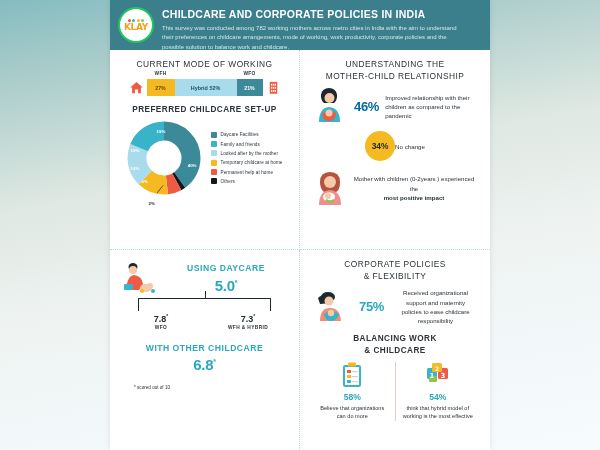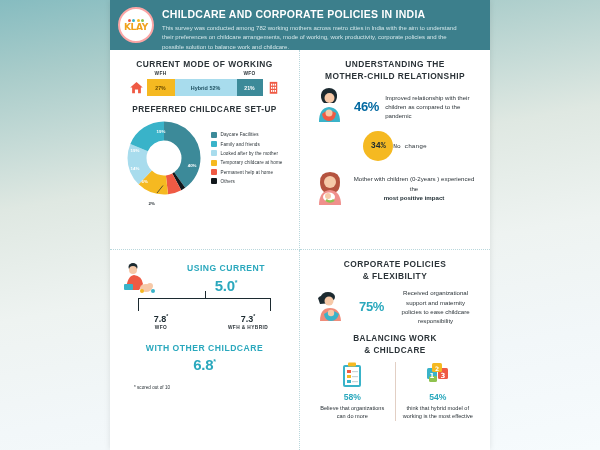--- a/index.html
+++ b/index.html
@@ -16,21 +16,21 @@
     display:flex; flex-direction:column;
   }
   
   .hdr {
     background:#3c7f8c; color:#fff;
     display:flex; align-items:flex-start; gap:8px;
     padding:6px 10px 8px 8px; height:50px; flex:0 0 50px;
   }
   .logo {
     width:36px; height:36px; flex:0 0 36px; border-radius:50%;
-    background:#ffffff; border:2px solid #fca5a5;
+    background:#ffffff; border:2px solid #22c55e;
     display:flex; align-items:center; justify-content:center;
     margin-top:1px; position:relative;
   }
   .logo-inner{
     width:28px;height:28px;border-radius:50%;background:#fff;
     display:flex;align-items:center;justify-content:center;flex-direction:column;
   }
   .logo-dots{display:flex;gap:1.5px;margin-bottom:1px;}
   .logo-dots i{width:3px;height:3px;border-radius:50%;display:block;}
   .logo-word{
@@ -46,21 +46,21 @@
     font-size:6px;line-height:1.55;color:#d4e7ea;margin-top:3px;
     max-width:300px;
   }
   
   .grid{flex:1;display:grid;grid-template-columns:1fr 1fr;grid-template-rows:1fr 1fr;}
   .quad{position:relative;padding:8px 10px;}
   .q-tl{border-right:1px dotted #b9d7dc;border-bottom:1px dotted #b9d7dc;}
   .q-tr{border-bottom:1px dotted #b9d7dc;}
   .q-bl{border-right:1px dotted #b9d7dc;}
   h2.sec{
-    text-align:center;font-size:8.4px;font-weight:bold;color:#2b3338;
+    text-align:center;font-size:8.4px;font-weight:normal;color:#2b3338;
     letter-spacing:.45px;line-height:1.45;margin-bottom:6px;
   }
   h3.sub{
     text-align:center;font-size:8.2px;font-weight:bold;color:#2b3338;
     letter-spacing:.45px;line-height:1.45;margin:8px 0 5px;
   }
   
   .mode-wrap{display:flex;align-items:center;justify-content:center;gap:3px;margin-top:9px;}
   .bar{display:flex;height:17px;align-items:stretch;position:relative;}
   .seg{display:flex;align-items:center;justify-content:center;font-size:5.2px;font-weight:bold;color:#fff;position:relative;}
@@ -81,21 +81,21 @@
   .other-cal{position:absolute;left:22px;bottom:-11px;font-size:4.4px;font-weight:bold;color:#2b3338;}
   
   .stat-row{display:flex;align-items:center;gap:6px;margin-top:6px;padding:0 4px;}
   .big-pct{font-size:13px;font-weight:bold;color:#0369a1;letter-spacing:-.3px;flex:0 0 auto;}
   .stat-txt{font-size:6.1px;line-height:1.5;color:#2b3338;}
   .circ-badge{
     width:30px;height:30px;border-radius:50%;background:#f5b921;
     display:flex;align-items:center;justify-content:center;
     font-size:8.4px;font-weight:bold;color:#1c2a30;flex:0 0 30px;
   }
-  .nochange{display:flex;align-items:center;justify-content:center;gap:0;margin-top:7px;font-family:Liberation Mono, monospace;}
+  .nochange{display:flex;align-items:center;justify-content:center;gap:0;margin-top:7px;}
   .nochange .lab{font-size:6.2px;color:#2b3338;}
   .impact-row{display:flex;align-items:center;gap:6px;margin-top:9px;padding:0 4px;}
   .impact-txt{font-size:6.1px;line-height:1.55;color:#2b3338;text-align:center;flex:1;}
   .impact-txt b{font-weight:bold;color:#1c2a30;}
   
   .prod-top{display:flex;align-items:center;gap:5px;margin-top:4px;}
   .prod-main{flex:1;text-align:center;}
   .teal-h{font-size:8.6px;font-weight:bold;color:#2aa8bd;letter-spacing:.5px;line-height:1.45;}
   .teal-n{font-size:15px;font-weight:bold;color:#2aa8bd;margin-top:2px;letter-spacing:-.3px;}
   .teal-n sup{font-size:7px;vertical-align:super;}
@@ -281,21 +281,21 @@
           <ellipse cx="13" cy="5" rx="4.5" ry="4" fill="#1c2a30"></ellipse>
           <circle cx="13" cy="8" r="4" fill="#f6c9a8"></circle>
           <path d="M6 28 q1 -14 8 -15 q8 1 9 9 l-4 6 Z" fill="#ef5a44"></path>
           <rect x="4" y="22" width="9" height="6" rx="1" fill="#39b3c9"></rect>
           <ellipse cx="26" cy="26" rx="6" ry="4" fill="#f6c9a8"></ellipse>
           <circle cx="30" cy="24" r="3" fill="#f6c9a8"></circle>
           <circle cx="22" cy="29" r="2" fill="#f5b921"></circle>
           <circle cx="33" cy="29" r="2" fill="#39b3c9"></circle>
         </svg>
         <div class="prod-main">
-          <div class="teal-h">USING CURRENT</div>
+          <div class="teal-h">USING DAYCARE</div>
           <div class="teal-n"><span>5.0</span><sup>*</sup></div>
         </div>
       </div>
 
       <div class="brack">
         <div class="vm"></div>
         <div class="hline"></div>
         <div class="v l"></div>
         <div class="v r"></div>
       </div>

